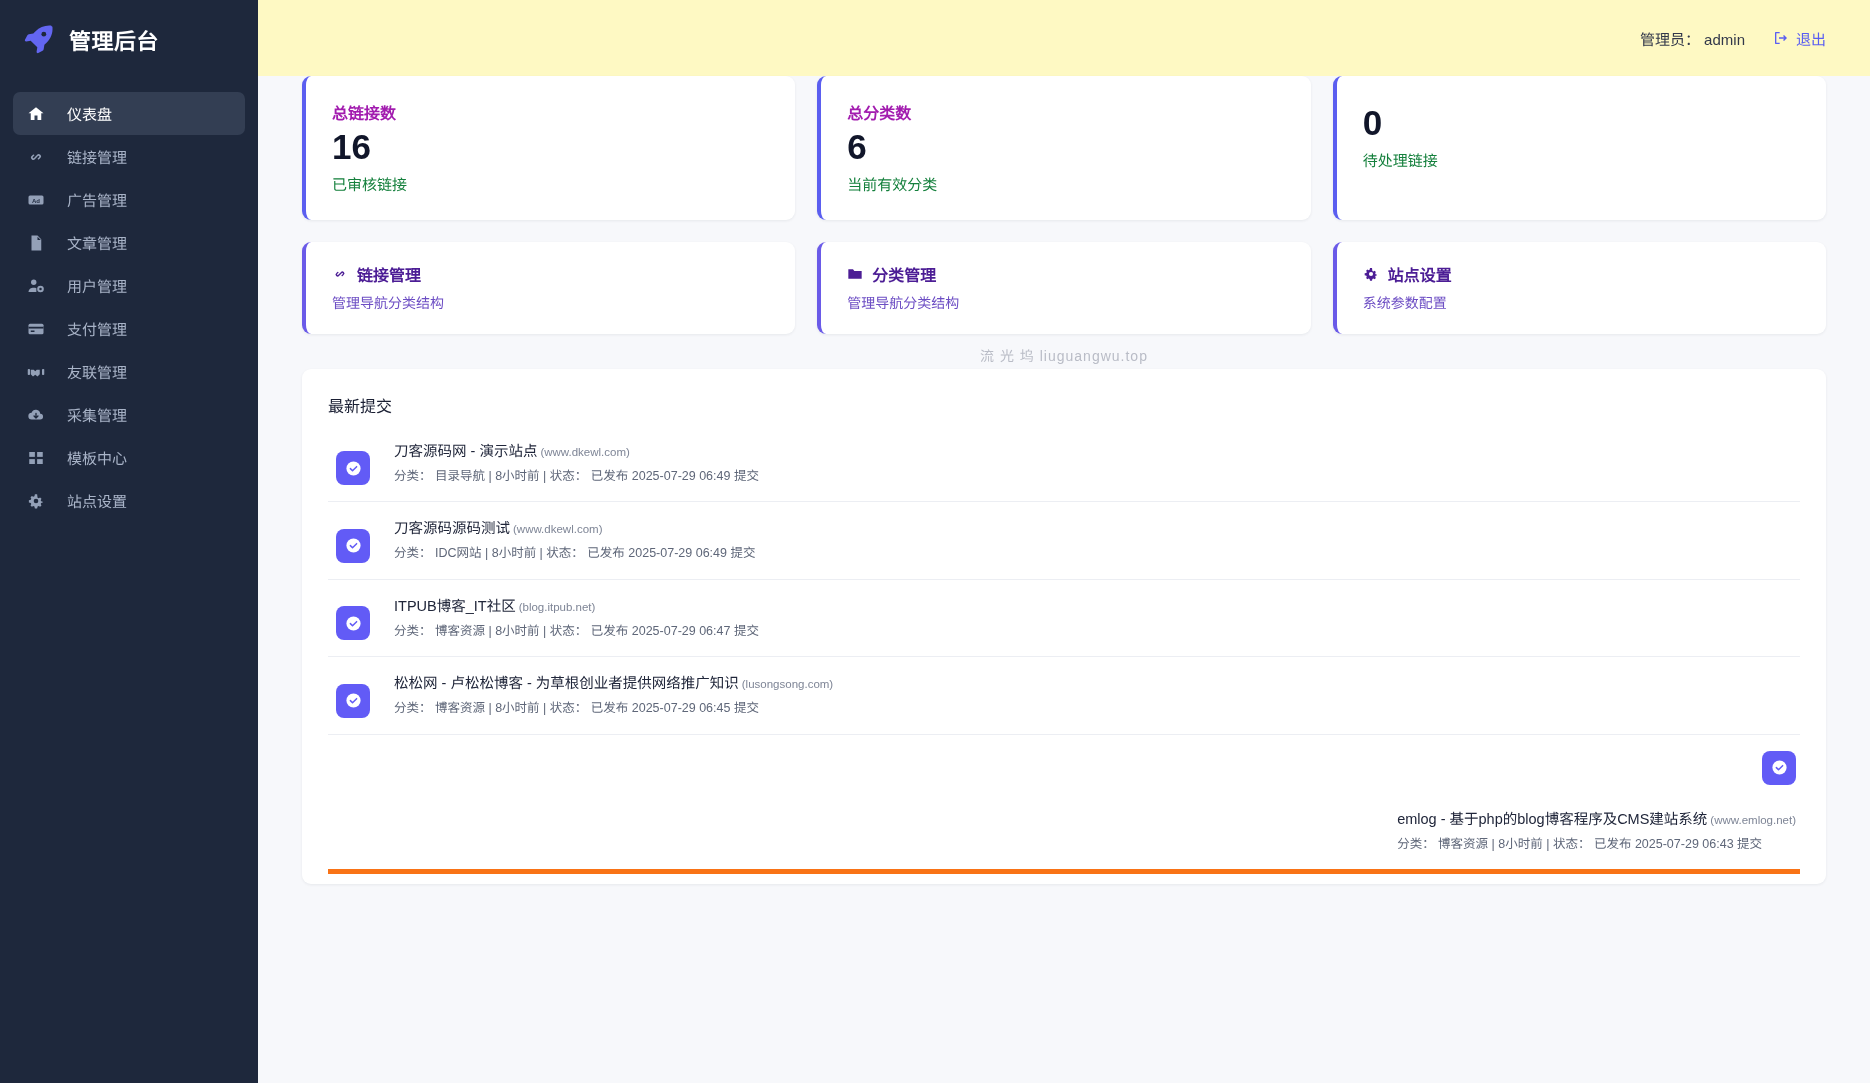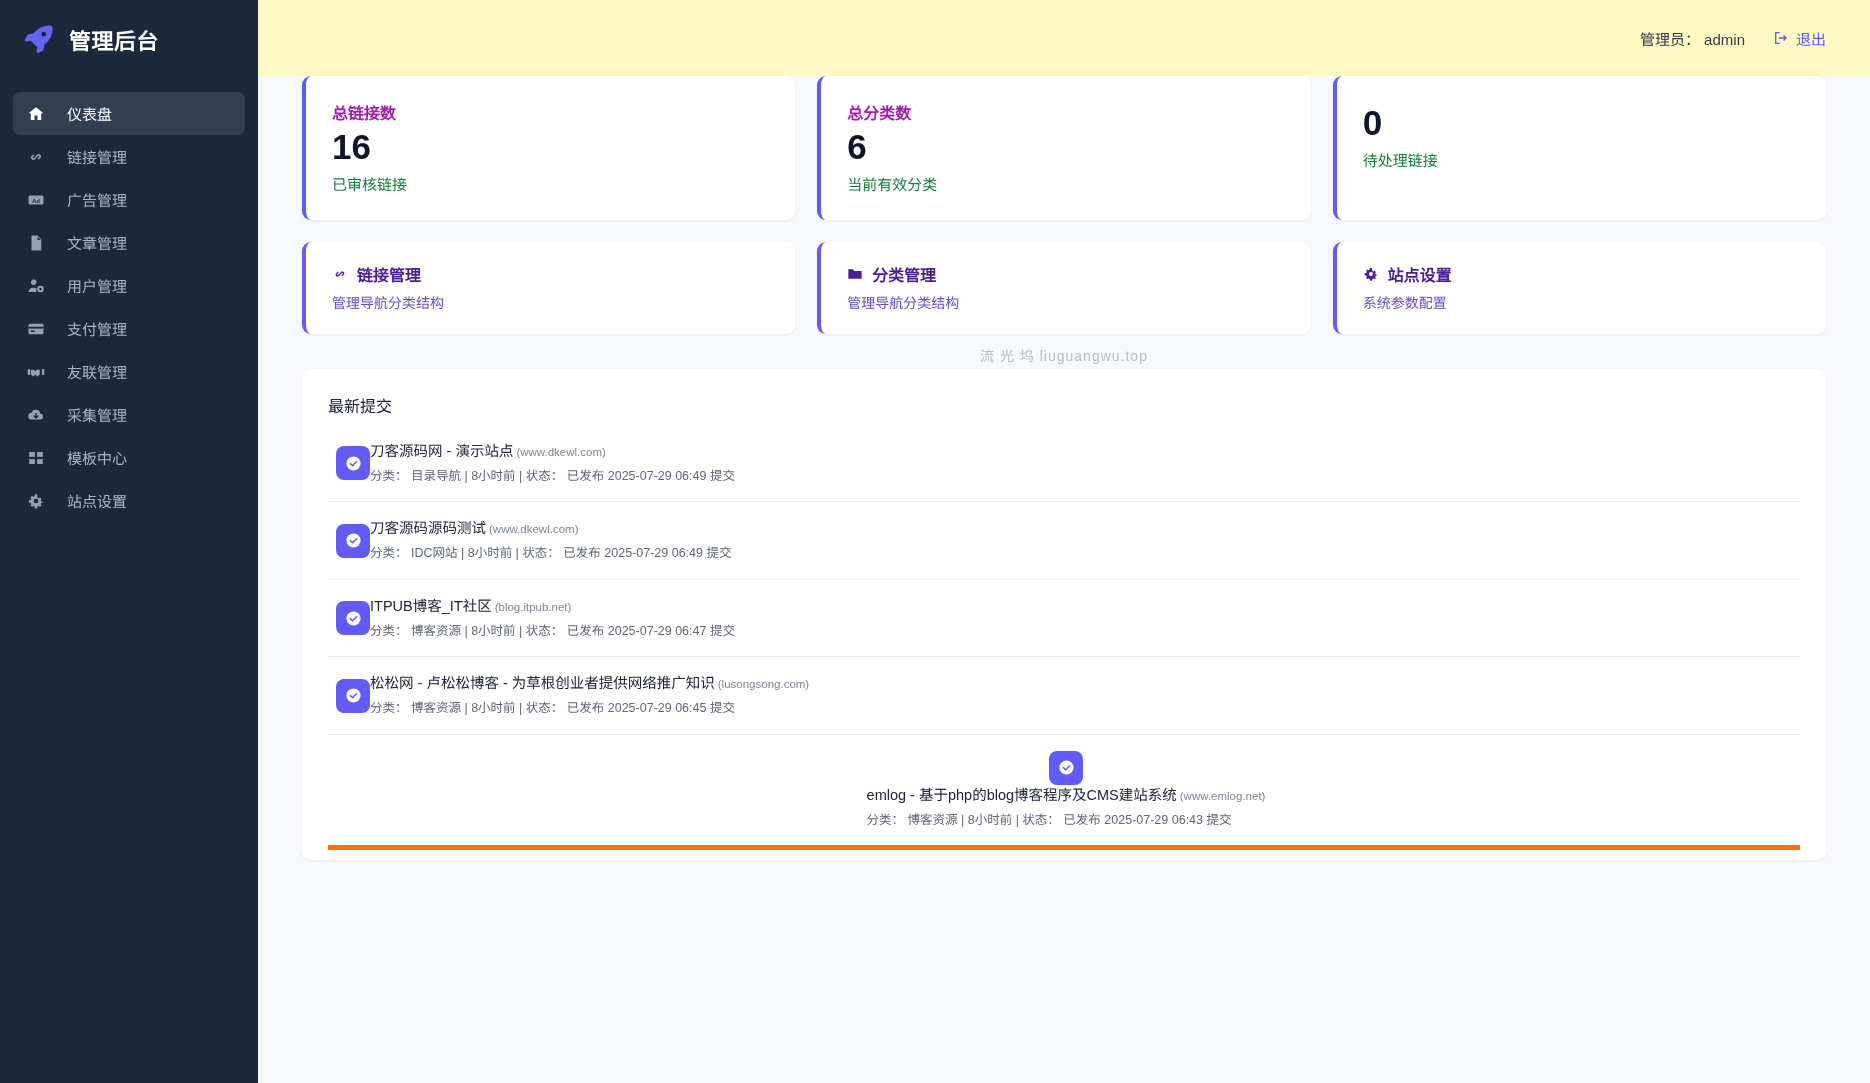--- a/index.html
+++ b/index.html
@@ -106,21 +106,21 @@
   .panel {
     background: #ffffff;
     border-radius: 9px;
     box-shadow: 0 1px 3px rgba(20,25,45,.07);
     padding: 24px 26px 10px 26px;
     margin-top: 4px;
   }
   .panel-title { font-size: 16px; font-weight: normal; color: #1a1f33; margin-bottom: 8px; }
 
   .sub-item {
-    display: flex; align-items: center; gap: 0;
+    display: flex; align-items: flex-end; gap: 24px;
     padding: 16px 4px 16px 8px;
     border-bottom: 1px solid #eceef3;
     cursor: pointer;
   }
   .sub-item:last-child { border-bottom: 5px solid #f97316; flex-direction: column; }
   .sub-badge {
     width: 34px; height: 34px; flex: 0 0 34px;
     background: #625bf6; border-radius: 8px;
     display: flex; align-items: center; justify-content: center;
   }

